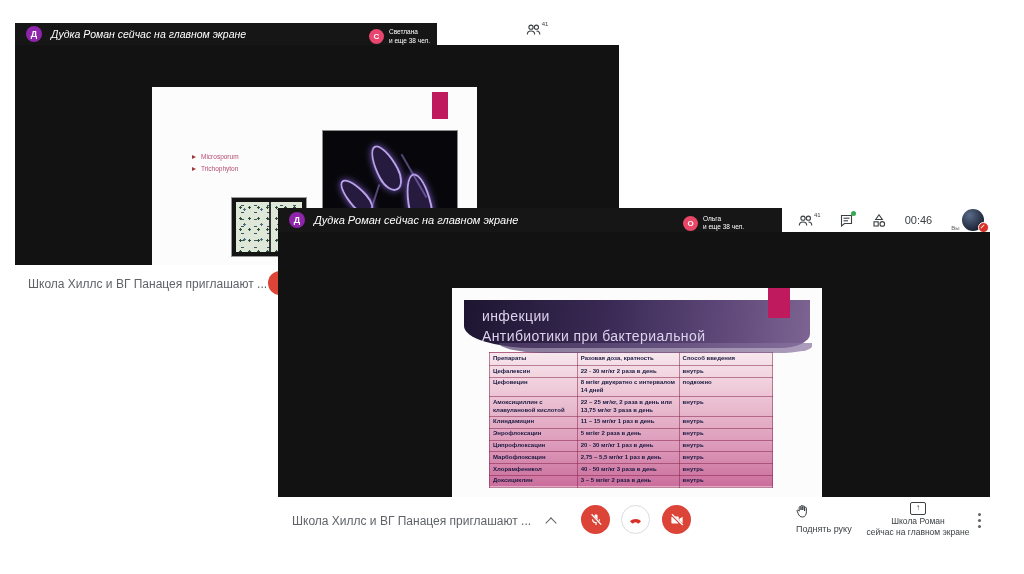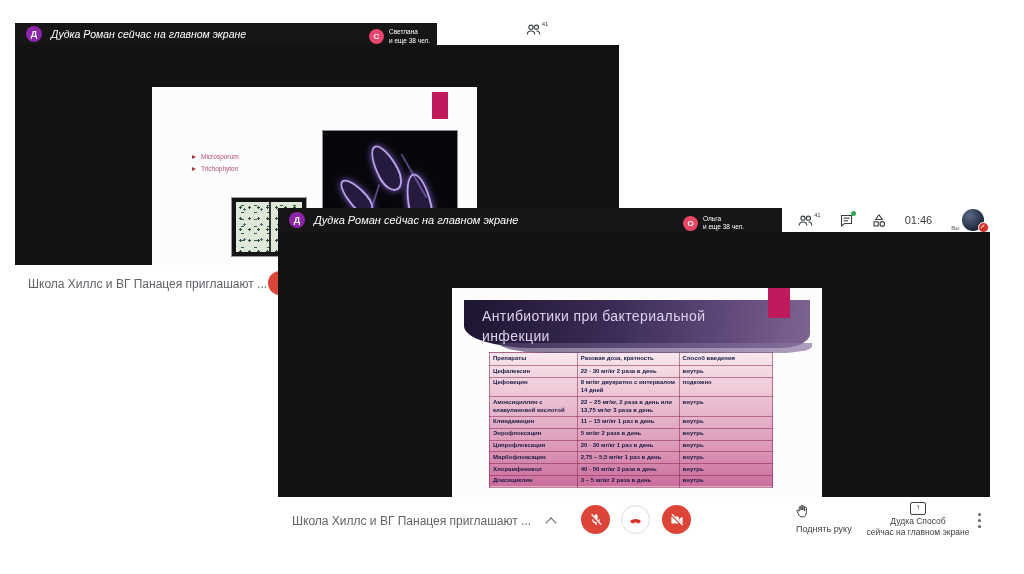--- a/index.html
+++ b/index.html
@@ -220,35 +220,35 @@
           </svg>
           <span class="gdot"></span>
         </span>
         <span class="icon-btn">
           <svg width="14" height="13" viewBox="0 0 14 13" fill="none" stroke="#3c4043" stroke-width="1.1">
             <polygon points="7,0.8 10.3,5.5 3.7,5.5"></polygon>
               <rect x="2" y="7.8" width="4.2" height="4.2"></rect>
               <circle cx="10.3" cy="9.9" r="2.3"></circle>
           </svg>
         </span>
-        <span class="time">01:46</span>
+        <span class="time">00:46</span>
         <span class="av-wrap">
           <span class="you">Вы</span>
           <span class="avatar"></span>
           <span class="red-badge"></span>
         </span>
       </div>
     </div>
 
     <div class="video">
       <div class="slide" id="slide2">
         <div class="banner">
           <div class="slide-title">
+            <span>инфекции</span>
             <span>Антибиотики при бактериальной</span>
-            <span>инфекции</span>
           </div>
         </div>
         <div class="accent"></div>
         <table class="abx-table">
           <colgroup>
               <col class="c1">
               <col class="c2">
               <col class="c3">
             </colgroup>
           <tbody>
@@ -338,21 +338,21 @@
 
       <div class="raise">
         <svg width="13" height="14" viewBox="0 0 13 14" fill="none" stroke="#3c4043" stroke-width="1">
           <path d="M3.2 7.2V3.4a.9.9 0 0 1 1.8 0V6 M5 6V2.3a.9.9 0 0 1 1.8 0V6 M6.8 6V2.9a.9.9 0 0 1 1.8 0V7 M8.6 7V4.2a.9.9 0 0 1 1.8 0v3.6c0 3-1.4 5.2-4 5.2-2.2 0-3.4-1.2-4.3-3.6l-1-2.4c-.3-.8.7-1.4 1.3-.8l.8 1"></path>
         </svg>
         <div class="lbl">Поднять руку</div>
       </div>
 
       <div class="present">
         <span class="pbox">↑</span>
-        <div>Дудка Способ</div>
+        <div>Школа Роман</div>
         <div>сейчас на главном экране</div>
       </div>
 
       <div class="dots"></div>
     </div>
   </section>
 
 </div>
 
 </body></html>

